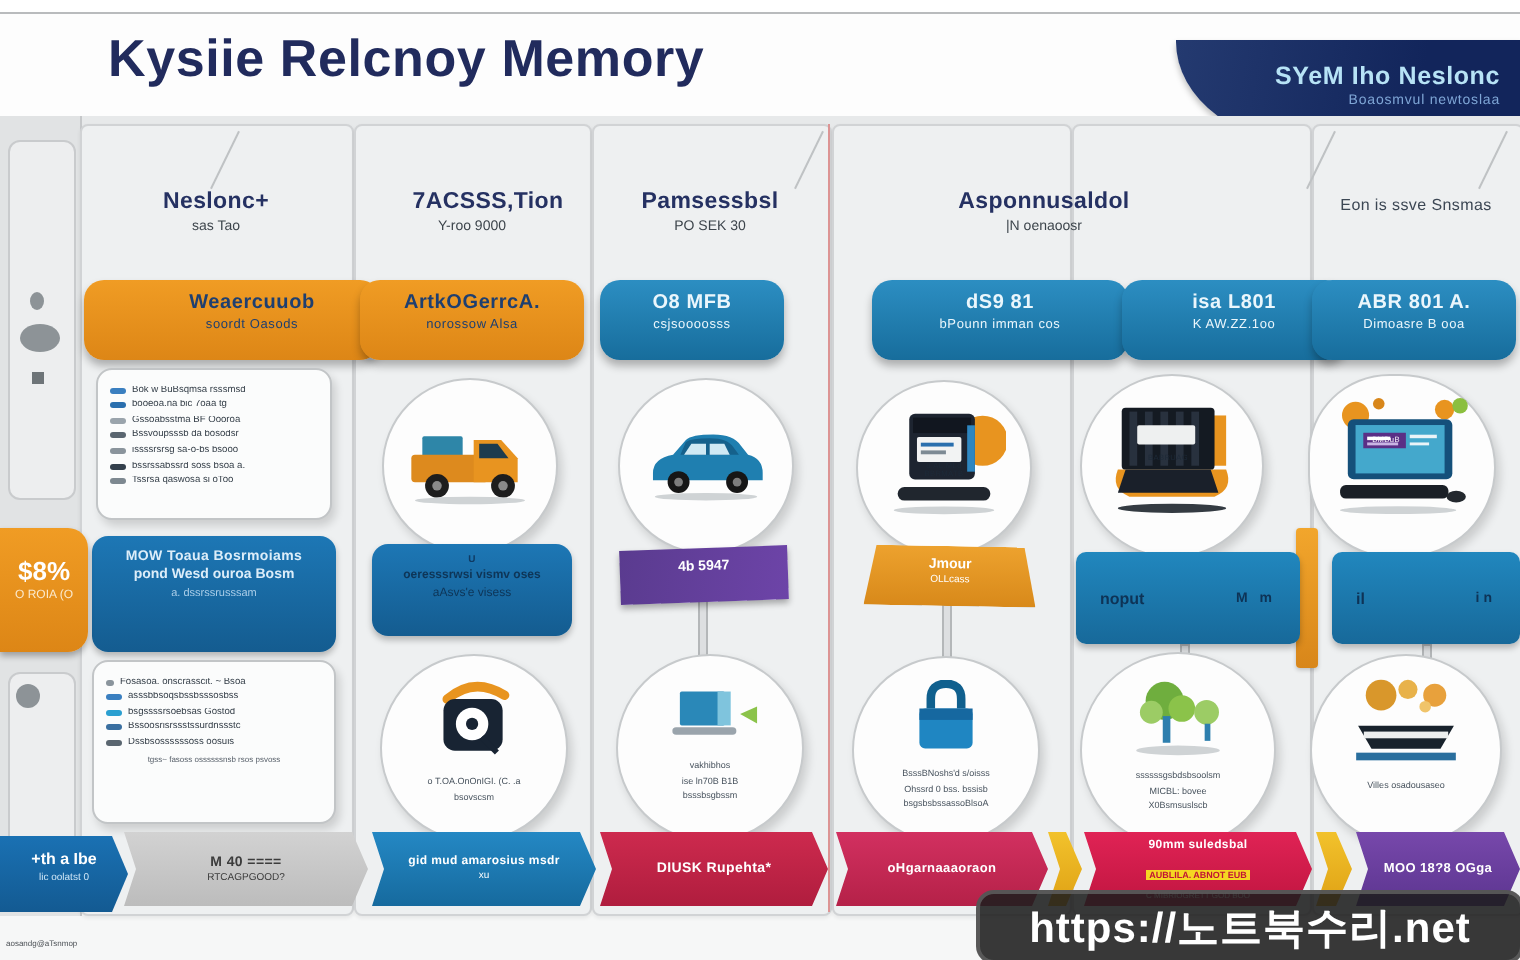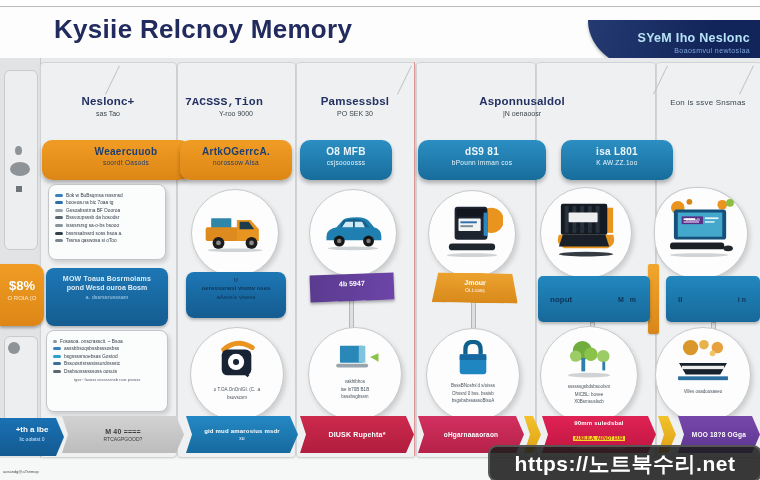--- a/index.html
+++ b/index.html
@@ -131,47 +131,51 @@
   <div class="panel" style="left:656px;width:104px;"></div>
   <div class="vline-red"></div>
   <div class="fold" style="left:112px;top:64px;"></div>
   <div class="fold" style="left:404px;top:64px;"></div>
   <div class="fold" style="left:660px;top:64px;"></div>
   <div class="fold" style="left:746px;top:64px;"></div>
   <div class="orange-stripe"></div>
 
   <div class="hdr-t" style="left:44px;top:95px;width:128px;">Neslonc+</div>
   <div class="hdr-s" style="left:44px;top:110px;width:128px;">sas Tao</div>
-  <div class="hdr-t" style="left:168px;top:95px;width:112px;font-family:Liberation Mono, monospace;">7ACSSS,Tion</div>
+  <div class="hdr-t" style="left:188px;top:95px;width:112px;">7ACSSS,Tion</div>
   <div class="hdr-s" style="left:180px;top:110px;width:112px;">Y-roo 9000</div>
   <div class="hdr-t" style="left:299px;top:95px;width:112px;">Pamsessbsl</div>
   <div class="hdr-s" style="left:299px;top:110px;width:112px;">PO SEK 30</div>
   <div class="hdr-t" style="left:442px;top:95px;width:160px;">Asponnusaldol</div>
   <div class="hdr-s" style="left:442px;top:110px;width:160px;">|N oenaoosr</div>
   <div class="hdr-t small" style="left:658px;top:98px;width:100px;">Eon is ssve Snsmas</div>
 
   <div class="pill pill-orange" style="left:42px;width:128px;padding-left:20px;">
     <div class="l1">Weaercuuob</div>
     <div class="l2">soordt Oasods</div>
   </div>
   <div class="pill pill-orange" style="left:180px;width:112px;">
     <div class="l1">ArtkOGerrcA.</div>
     <div class="l2">norossow Alsa</div>
   </div>
   <div class="pill pill-blue" style="left:300px;width:92px;">
     <div class="l1">O8 MFB</div>
     <div class="l2">csjsoooosss</div>
   </div>
-  <div class="pill pill-blue" style="left:418px;width:128px;">
+  <div class="pill pill-blue" style="left:436px;width:128px;">
     <div class="l1">dS9 81</div>
     <div class="l2">bPounn imman cos</div>
   </div>
   <div class="pill pill-blue" style="left:538px;width:112px;margin-left:23px;">
     <div class="l1">isa L801</div>
     <div class="l2">K AW.ZZ.1oo</div>
+  </div>
+  <div class="pill pill-blue" style="left:656px;width:102px;">
+    <div class="l1">ABR 801 A.</div>
+    <div class="l2">Dimoasre B ooa</div>
   </div>
 
   <div class="card" style="left:48px;top:184px;width:118px;height:76px;">
     <div class="li">
         <span class="bu" style="background:#3a7fc0;"></span>
         <span>Bok w BuBsqmsa rsssmsd</span>
       </div>
     <div class="li">
         <span class="bu" style="background:#2a6fae;"></span>
         <span>booeoa.na bic 7oaa tg</span>

